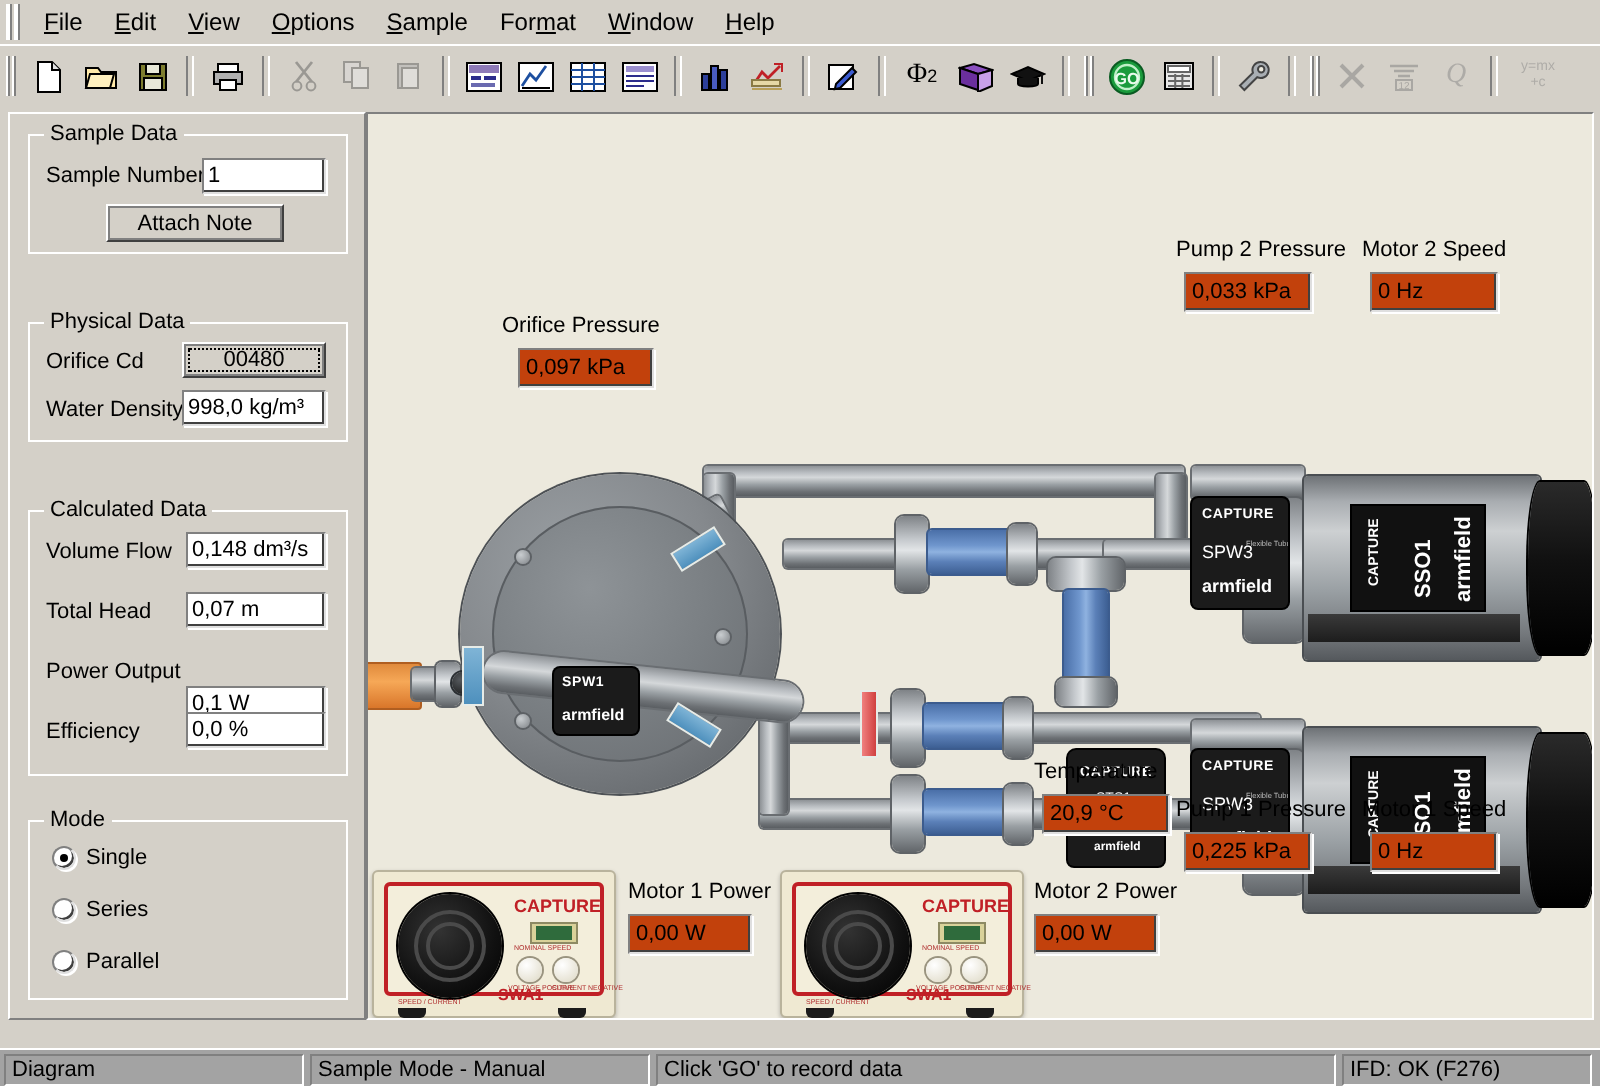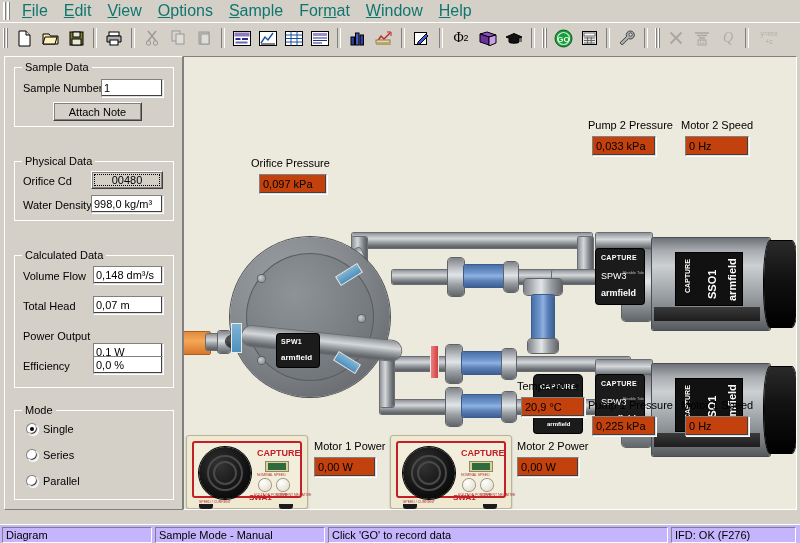--- a/index.html
+++ b/index.html
@@ -20,21 +20,21 @@
     border-bottom:1px solid #fff;
     display:flex;align-items:center;
   }
   .grip{width:9px;height:18px;margin:0 3px 0 2px;position:relative;}
   .grip:before,.grip:after{
     content:"";position:absolute;top:0;width:2px;height:18px;
   }
   .grip:before{left:1px;background:#fff;border-right:1px solid #808080;}
   .grip:after{left:5px;background:#fff;border-right:1px solid #808080;}
   .menu-item{
-    padding:2px 8px;font-size:16px;color:#0f766e;cursor:default;
+    padding:2px 8px;font-size:12px;color:#000000;cursor:default;
     font-family:"Liberation Sans",sans-serif;
   }
   .menu-item u{text-decoration:underline;}
 
   
   .toolbar{
     position:absolute;left:0;top:22px;width:800px;height:30px;
     background:#d4d0c8;
     border-top:1px solid #fff;
     border-bottom:1px solid #808080;
@@ -128,21 +128,21 @@
     box-sizing:border-box;
   }
   .radio .dot.on:after{
     content:"";position:absolute;left:3px;top:3px;width:4px;height:4px;
     border-radius:50%;background:#000;
   }
 
   
   .statusbar{
     position:absolute;left:0;top:524px;width:800px;height:19px;
-    background:#c4b5fd;display:flex;align-items:center;
+    background:#a3a3a3;display:flex;align-items:center;
     border-top:1px solid #fff;
   }
   .sbcell{
     height:16px;margin:1px 1px 1px 2px;
     border:1px solid #808080;border-right-color:#fff;border-bottom-color:#fff;
     font-size:11px;display:flex;align-items:center;padding:0 3px;
     box-sizing:border-box;white-space:nowrap;overflow:hidden;
   }
 
   

